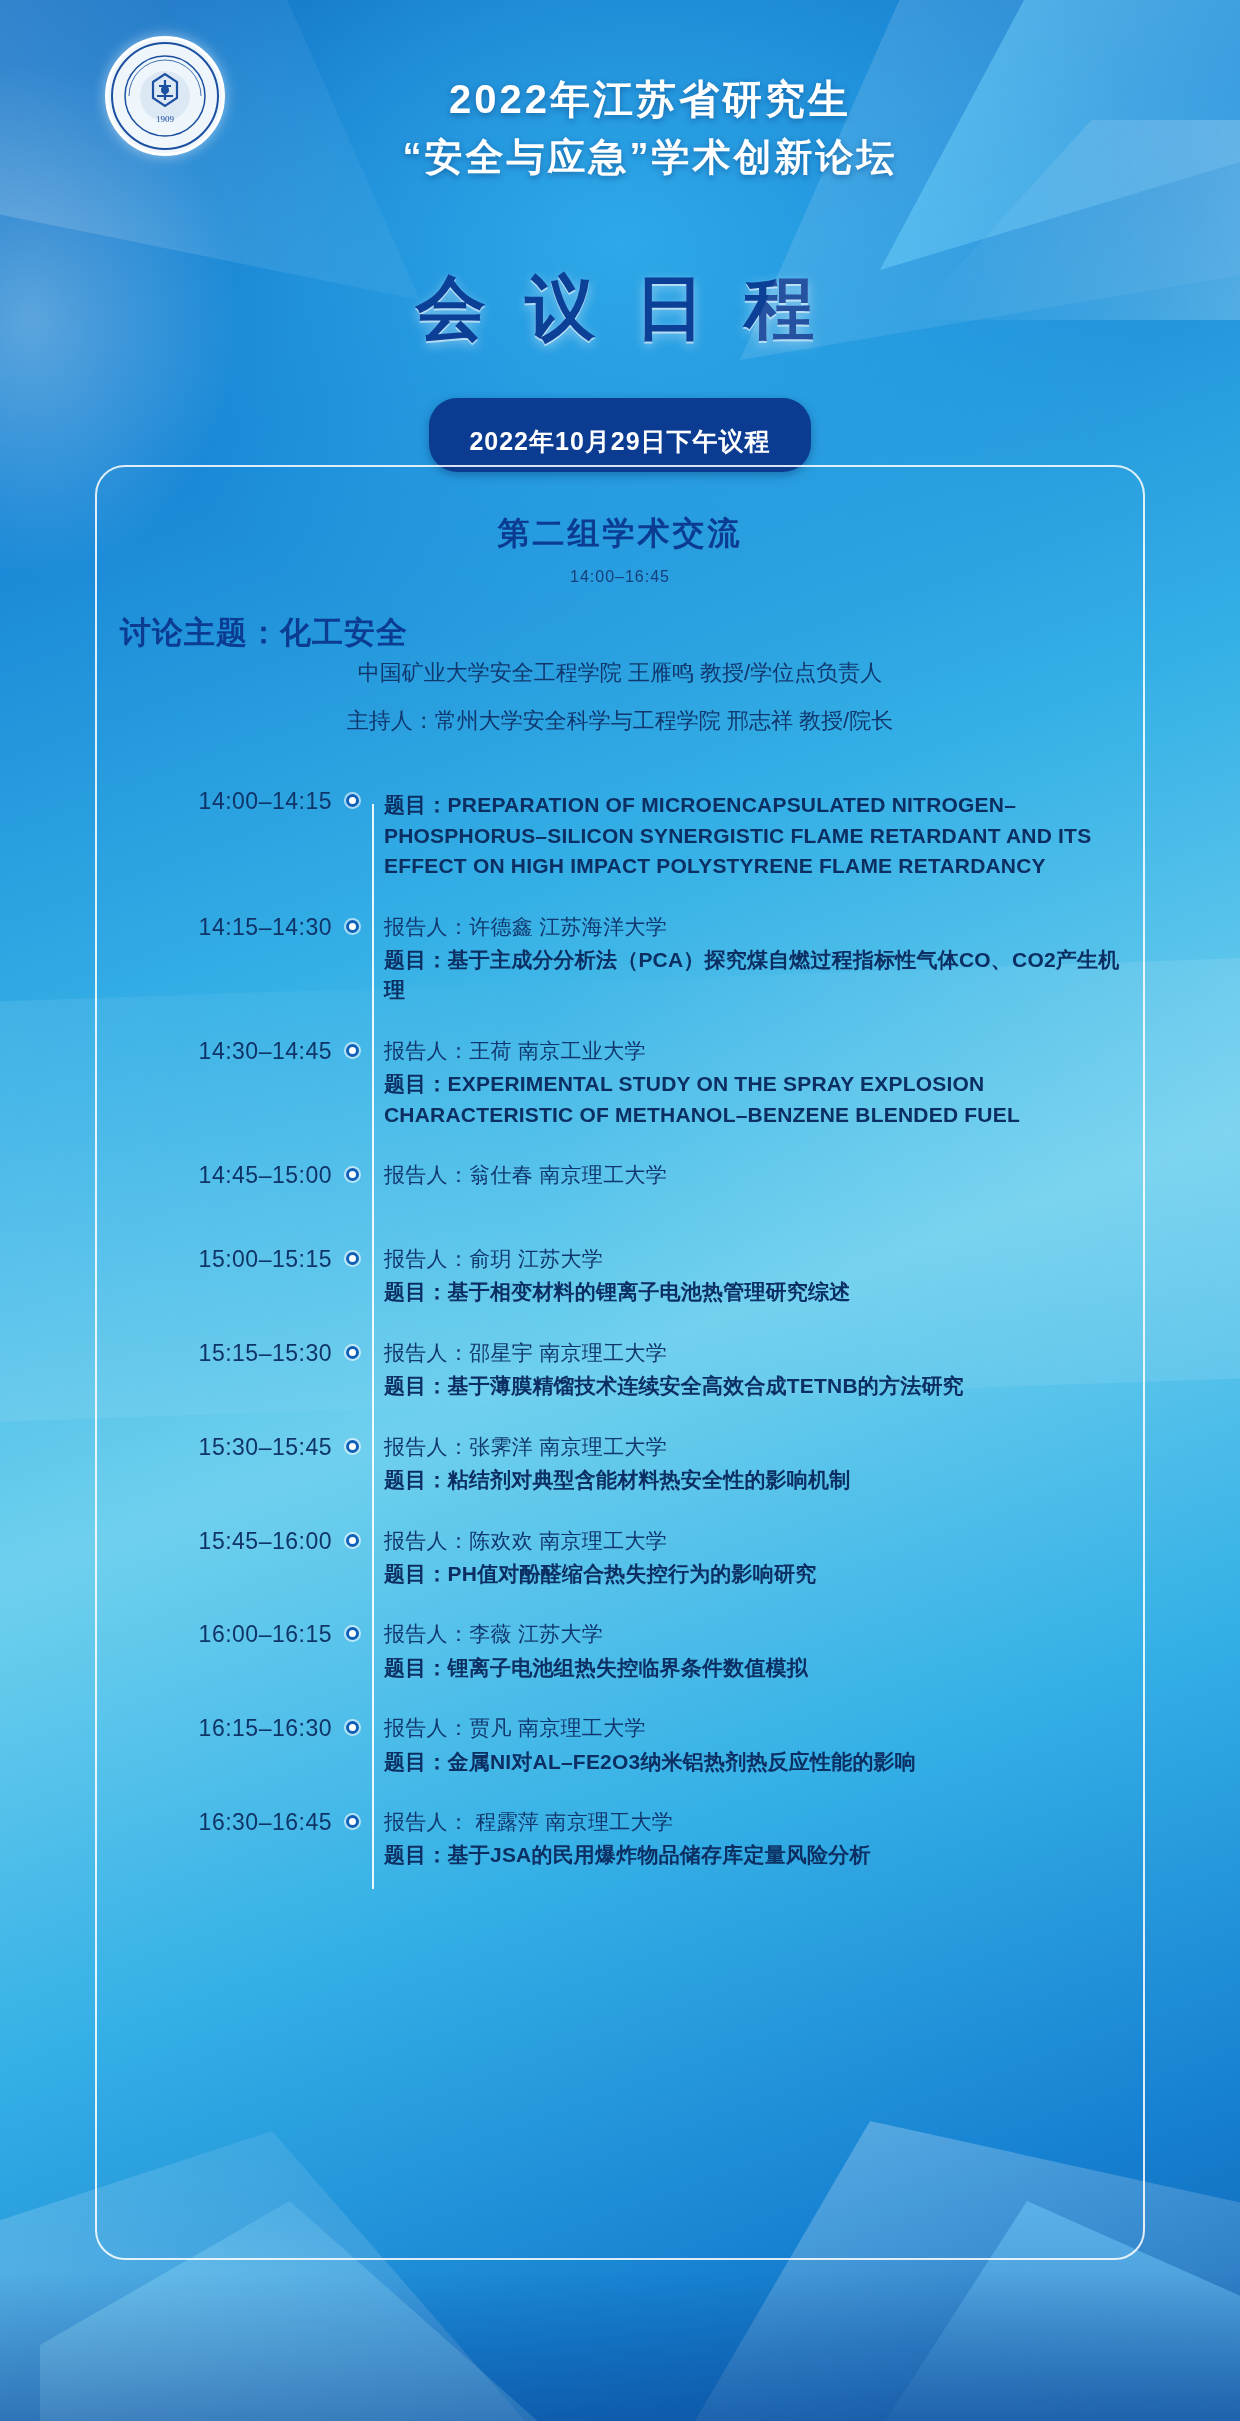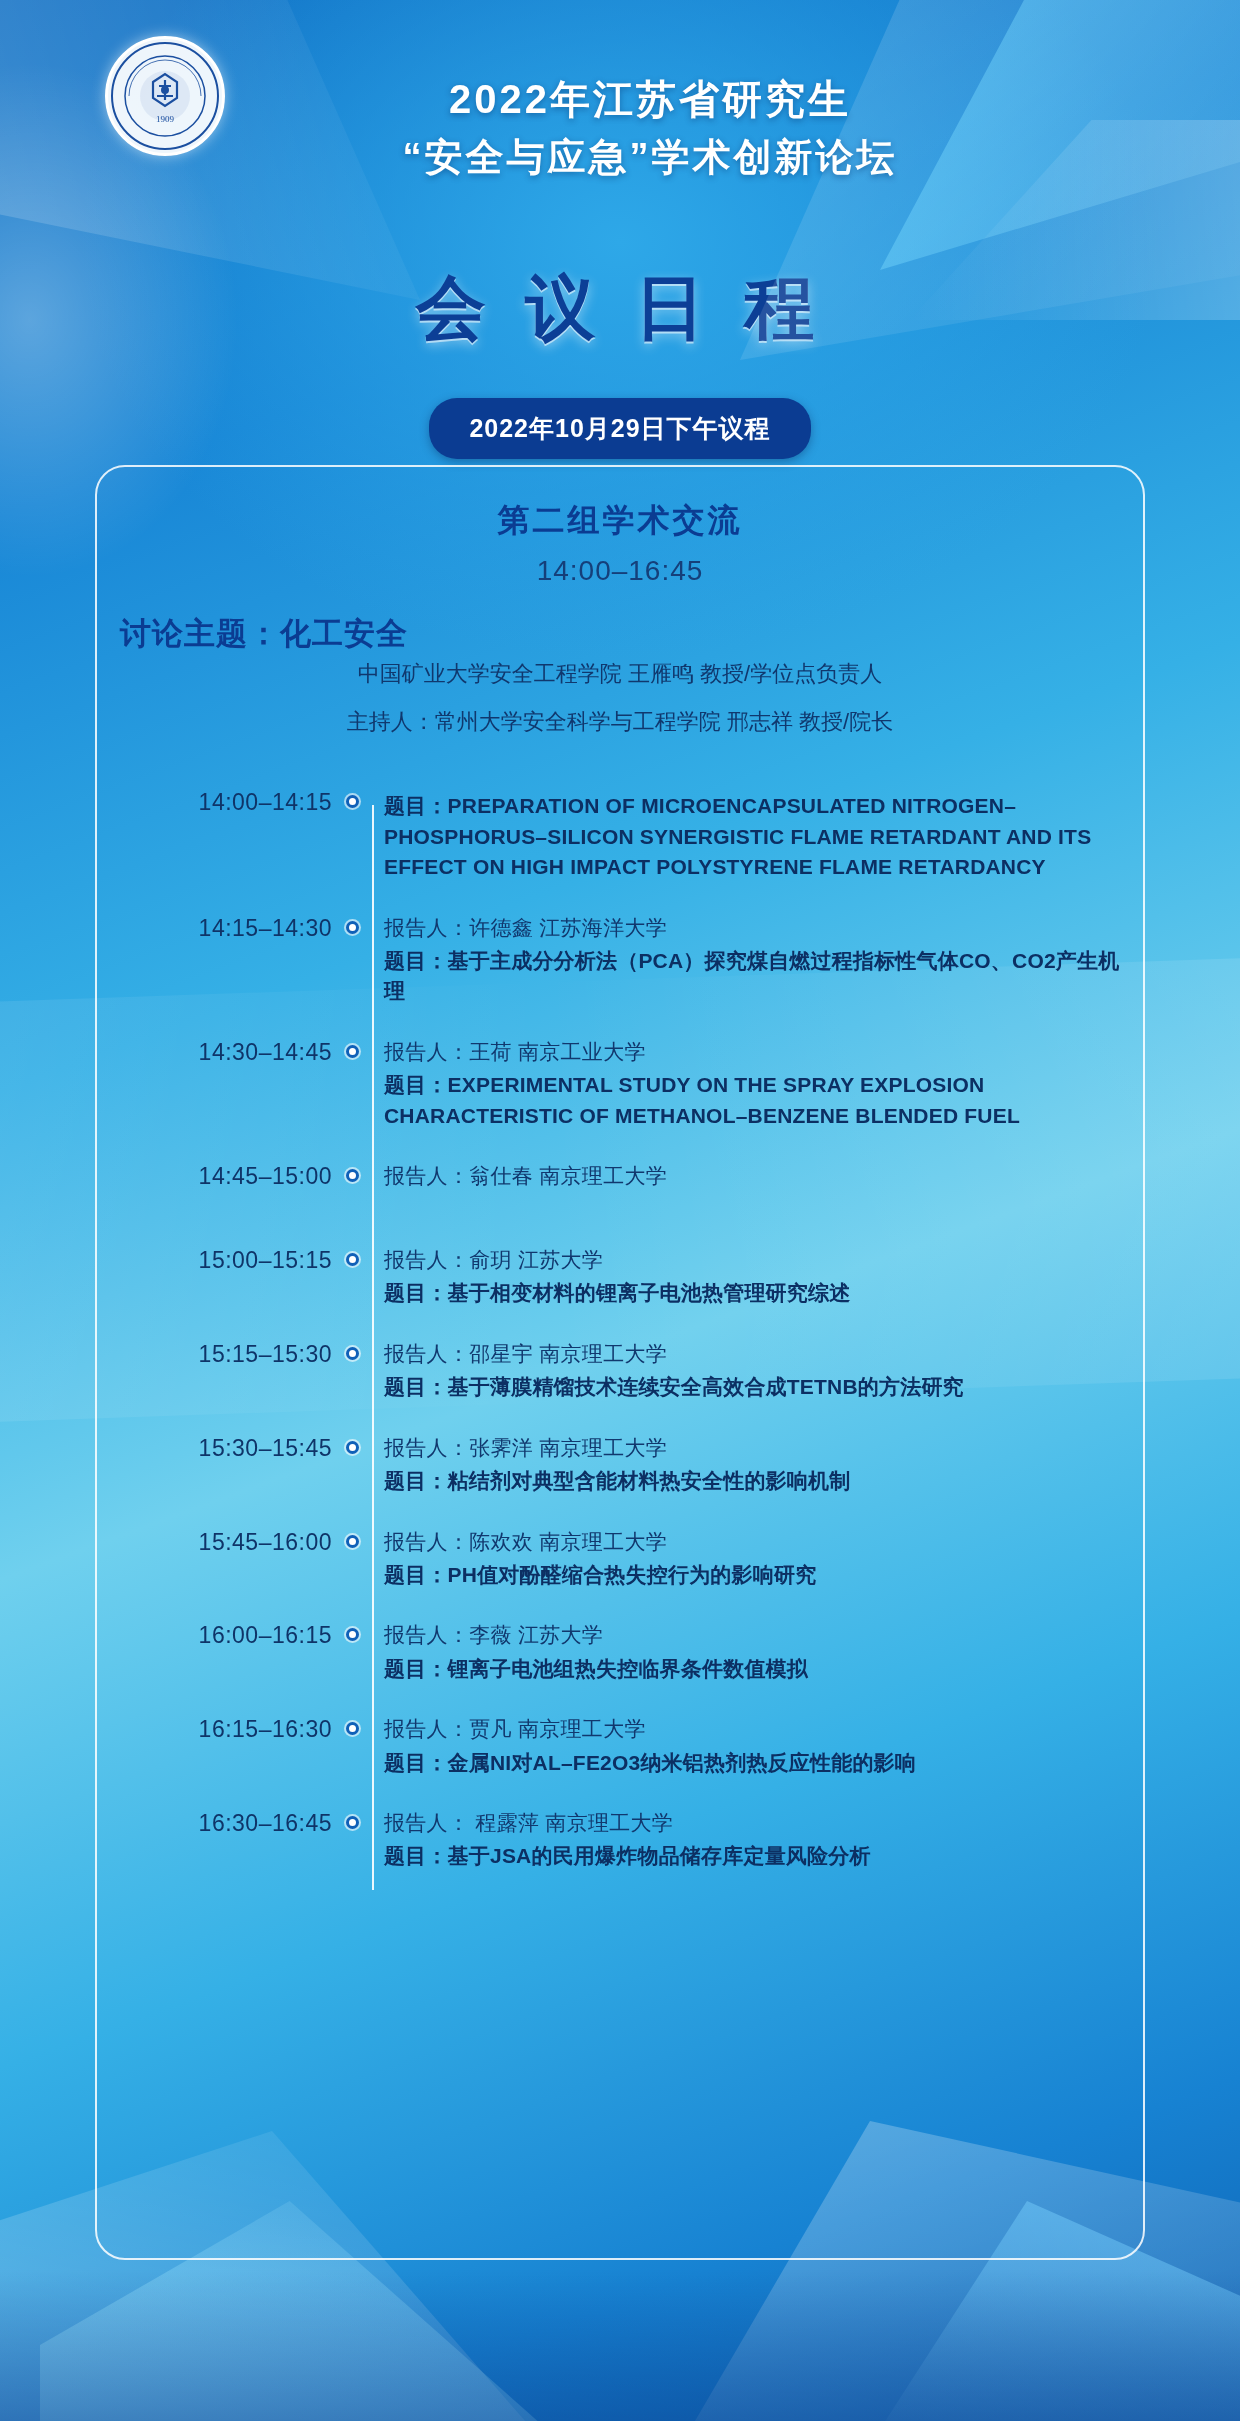--- a/index.html
+++ b/index.html
@@ -130,21 +130,21 @@
     display: flex;
     justify-content: center;
     margin-top: 42px;
   }
   .date-pill {
     background: #0b3c92;
     color: #ffffff;
     font-size: 25px;
     font-weight: bold;
     letter-spacing: 1px;
-    padding: 14px 40px 14px;
+    padding: 27px 40px 14px;
     border-radius: 28px;
     box-shadow: 0 3px 10px rgba(0,30,80,0.35);
     white-space: nowrap;
   }
 
   
   .panel {
     position: absolute;
     left: 95px;
     top: 465px;
@@ -164,21 +164,21 @@
     text-align: center;
     margin-top: 40px;
     font-size: 32px;
     font-weight: bold;
     color: #0b3c92;
     letter-spacing: 3px;
   }
   .section-time {
     text-align: center;
     margin-top: 12px;
-    font-size: 28px;
+    font-size: 16px;
     color: #153f7a;
     letter-spacing: 1px;
   }
 
   .topic-line {
     text-align: left;
     margin-top: 26px;
     font-size: 31px;
     font-weight: bold;
     color: #0b3c92;

